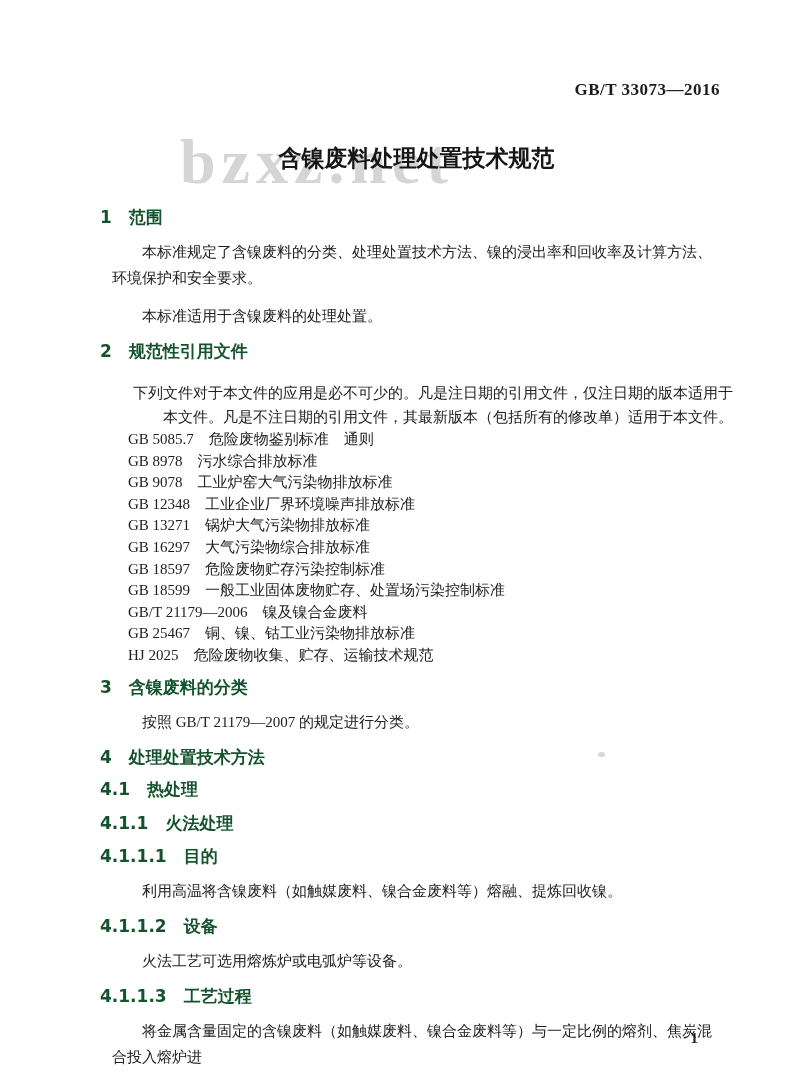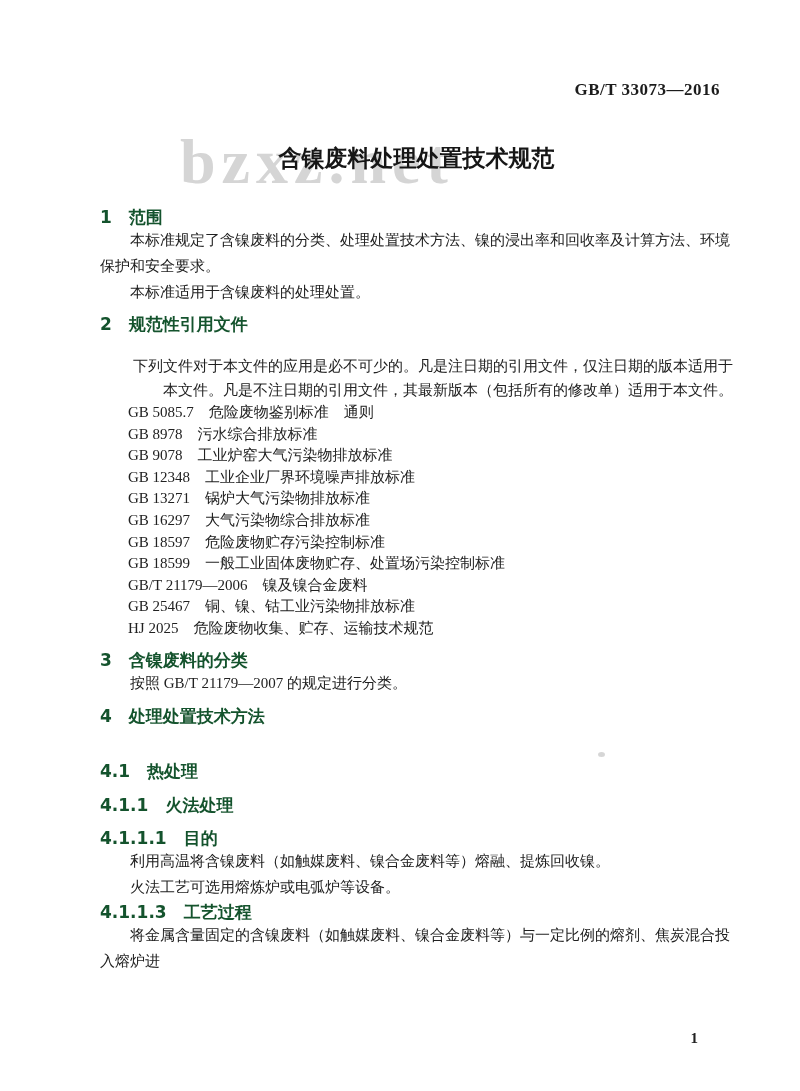--- a/index.html
+++ b/index.html
@@ -54,21 +54,21 @@
   }
   .sec-h {
     font-family: "DejaVu Sans", "Liberation Sans", sans-serif;
     font-weight: bold;
     font-size: 17px;
     line-height: 20px;
     color: #14532d;
     margin: 0;
   }
   p.body {
-    margin: 0;
+    margin: 12px;
     font-size: 15px;
     line-height: 26px;
     text-indent: 2em;
     color: #212121;
   }
   .refs-intro {
     margin: 20px 0 0 0;
     font-size: 15px;
     line-height: 24px;
     text-indent: 2em;
@@ -83,21 +83,21 @@
     color: #212121;
     white-space: nowrap;
   }
   .mt-title-to-h1 { margin-top: 33px; }
   .mt-h-to-p     { margin-top: 18px; }
   .mt-p2         { margin-top: 0; }
   .mt-sec2       { margin-top: 9px; }
   .mt-sec3       { margin-top: 10px; }
   .mt-sec3-p     { margin-top: 28px; }
   .mt-sec4       { margin-top: 10px; }
-  .mt-41         { margin-top: 35px; }
+  .mt-41         { margin-top: 12px; }
   .mt-411        { margin-top: 14px; }
   .mt-4111       { margin-top: 13px; }
   .mt-4111-p     { margin-top: 10px; }
   .mt-4112       { margin-top: 3px; }
   .mt-4112-p     { margin-top: 12px; }
   .mt-4113       { margin-top: 2px; }
   .mt-4113-p     { margin-top: 11px; }
   .page-number {
     position: absolute;
     top: 1030px; right: 102px;
@@ -156,20 +156,21 @@
 
     <h2 class="sec-h mt-sec4">4　处理处置技术方法</h2>
 
     <h3 class="sec-h mt-41">4.1　热处理</h3>
 
     <h4 class="sec-h mt-411">4.1.1　火法处理</h4>
 
     <h5 class="sec-h mt-4111">4.1.1.1　目的</h5>
     <p class="body mt-4111-p">利用高温将含镍废料（如触媒废料、镍合金废料等）熔融、提炼回收镍。</p>
 
+    <h5 class="sec-h mt-4112">4.1.1.2　设备</h5>
     <p class="body mt-4112-p">火法工艺可选用熔炼炉或电弧炉等设备。</p>
 
     <h5 class="sec-h mt-4113">4.1.1.3　工艺过程</h5>
     <p class="body mt-4113-p">将金属含量固定的含镍废料（如触媒废料、镍合金废料等）与一定比例的熔剂、焦炭混合投入熔炉进</p>
 
   </div>
 
   <div class="page-number">1</div>
 
 </div>

